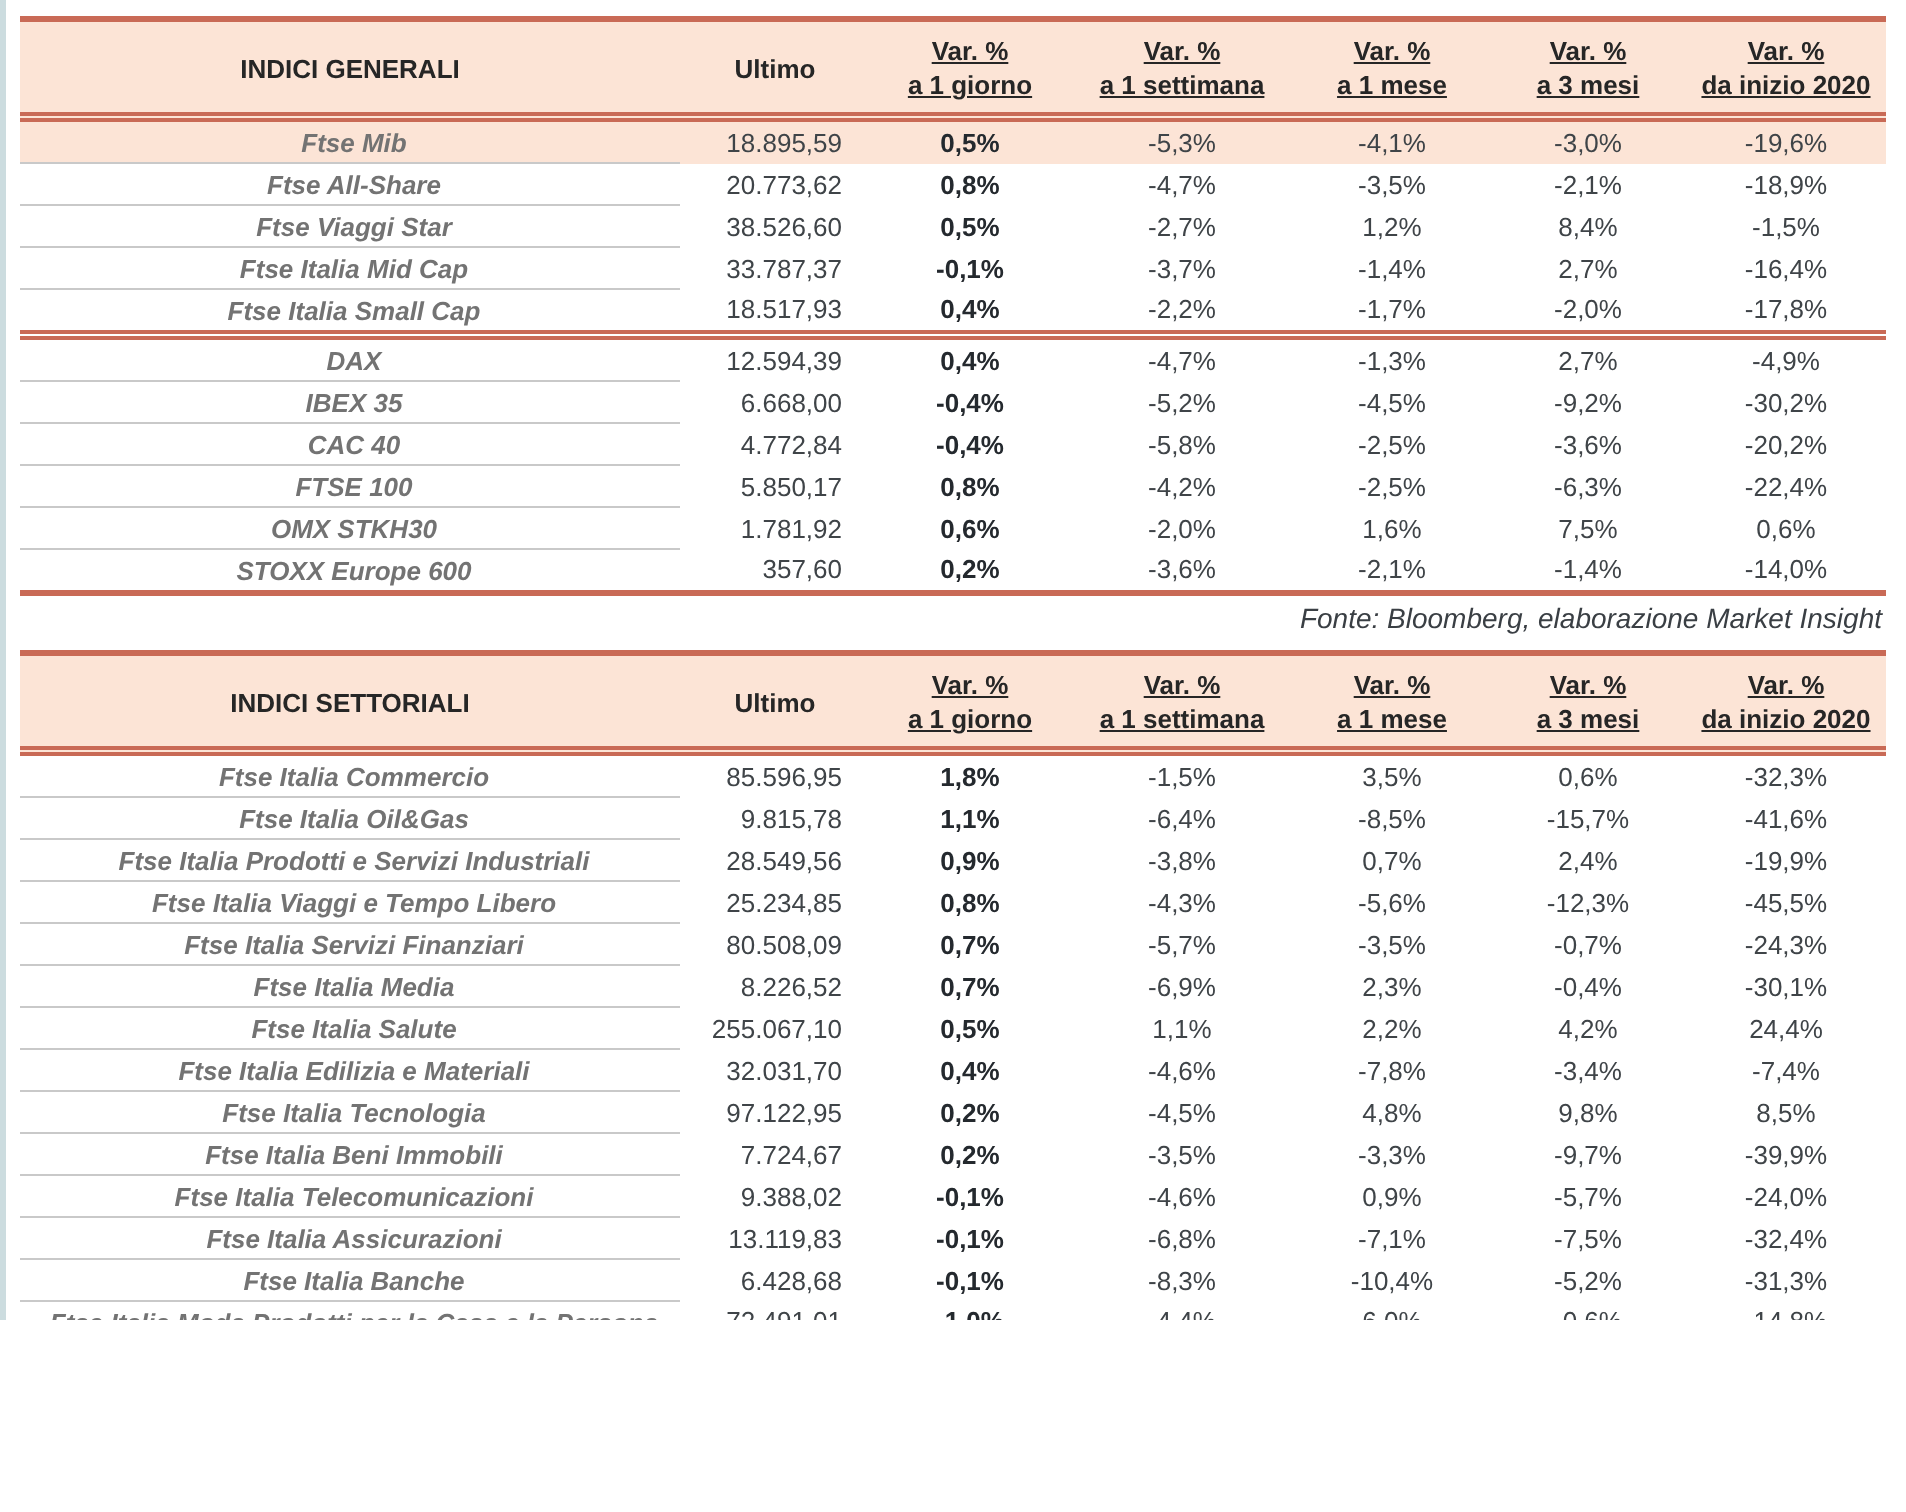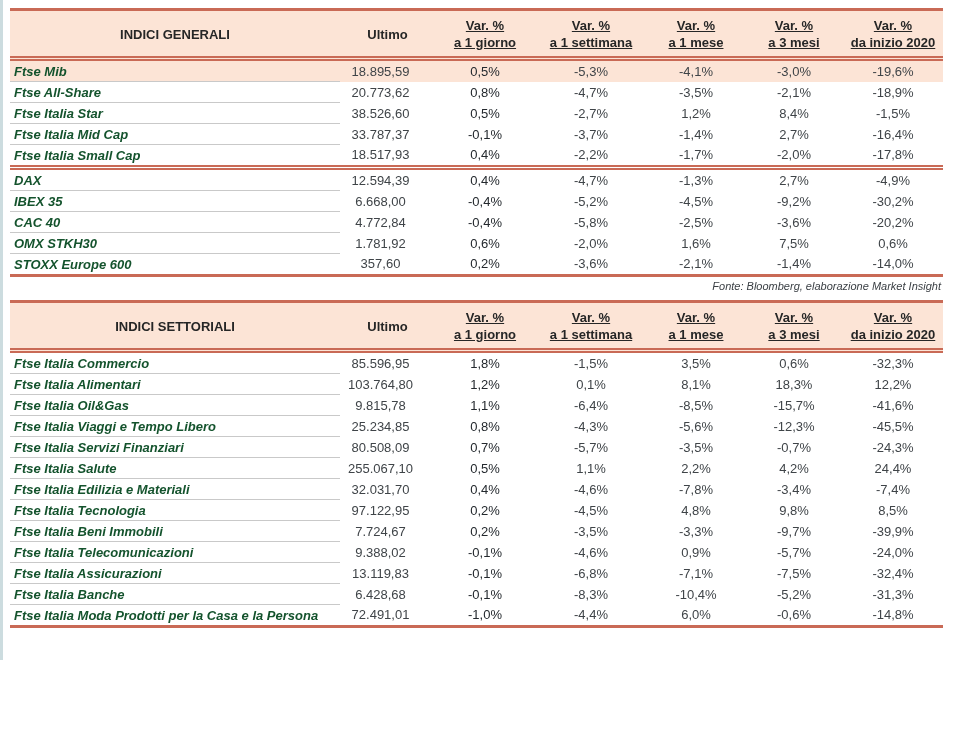--- a/index.html
+++ b/index.html
@@ -21,35 +21,35 @@
   thead th {
     background:#fce4d6;
     border-bottom:5px double #c96a56;
     font-size:13px; font-weight:bold; color:#262626;
     padding:4px 0 3px 0; height:38px;
     vertical-align:middle; text-align:center;
   }
   thead th .hdr-line { display:block; line-height:17px;text-decoration:underline; }
   tbody td { height:20px; padding:0; font-size:13px; color:#3f4448; vertical-align:middle; }
   td.label {
-    font-weight:bold; font-style:italic; color:#14532d;
-    text-align:left; padding-left:4px;
+    font-weight:bold; font-style:italic; color:#737373;
+    text-align:center; padding-left:4px;
     border-bottom:1px solid #c9c9c9;
     white-space:nowrap; overflow:hidden;
   }
-  td.ultimo { text-align:center; padding-right:14px; }
+  td.ultimo { text-align:right; padding-right:14px; }
   td.pct { text-align:center; }
-  td.pct.day { font-weight:normal; color:#24292e; }
+  td.pct.day { font-weight:bold; color:#24292e; }
   tr.highlight td { background:#fce4d6; }
   tr.section-end td { border-bottom:5px double #c96a56; }
   tbody tr:last-child td.label { border-bottom:none; }
   .fonte {
     width:933px; box-sizing:border-box;
     text-align:right; font-style:italic;
-    font-size:11px; color:#3a3f44;
+    font-size:14px; color:#3a3f44;
     padding:3px 2px 4px 0;
   }
   .gap { height:4px; }
 </style>
 </head>
 <body>
 
 <div class="page">
 
   <table class="idx-table" id="table-0">
@@ -101,21 +101,21 @@
         <tr>
           <td class="label">Ftse All-Share</td>
           <td class="ultimo">20.773,62</td>
           <td class="pct day">0,8%</td>
           <td class="pct">-4,7%</td>
           <td class="pct">-3,5%</td>
           <td class="pct">-2,1%</td>
           <td class="pct">-18,9%</td>
         </tr>
         <tr>
-          <td class="label">Ftse Italia Star</td>
+          <td class="label">Ftse Viaggi Star</td>
           <td class="ultimo">38.526,60</td>
           <td class="pct day">0,5%</td>
           <td class="pct">-2,7%</td>
           <td class="pct">1,2%</td>
           <td class="pct">8,4%</td>
           <td class="pct">-1,5%</td>
         </tr>
         <tr>
           <td class="label">Ftse Italia Mid Cap</td>
           <td class="ultimo">33.787,37</td>
@@ -153,20 +153,29 @@
           <td class="pct">-30,2%</td>
         </tr>
         <tr>
           <td class="label">CAC 40</td>
           <td class="ultimo">4.772,84</td>
           <td class="pct day">-0,4%</td>
           <td class="pct">-5,8%</td>
           <td class="pct">-2,5%</td>
           <td class="pct">-3,6%</td>
           <td class="pct">-20,2%</td>
+        </tr>
+        <tr>
+          <td class="label">FTSE 100</td>
+          <td class="ultimo">5.850,17</td>
+          <td class="pct day">0,8%</td>
+          <td class="pct">-4,2%</td>
+          <td class="pct">-2,5%</td>
+          <td class="pct">-6,3%</td>
+          <td class="pct">-22,4%</td>
         </tr>
         <tr>
           <td class="label">OMX STKH30</td>
           <td class="ultimo">1.781,92</td>
           <td class="pct day">0,6%</td>
           <td class="pct">-2,0%</td>
           <td class="pct">1,6%</td>
           <td class="pct">7,5%</td>
           <td class="pct">0,6%</td>
         </tr>
@@ -225,56 +234,65 @@
         <tr>
           <td class="label">Ftse Italia Commercio</td>
           <td class="ultimo">85.596,95</td>
           <td class="pct day">1,8%</td>
           <td class="pct">-1,5%</td>
           <td class="pct">3,5%</td>
           <td class="pct">0,6%</td>
           <td class="pct">-32,3%</td>
         </tr>
         <tr>
-          <td class="label">Ftse Italia Alimentari</td>
-          <td class="ultimo">103.764,80</td>
-          <td class="pct day">1,2%</td>
-          <td class="pct">0,1%</td>
-          <td class="pct">8,1%</td>
-          <td class="pct">18,3%</td>
-          <td class="pct">12,2%</td>
-        </tr>
-        <tr>
           <td class="label">Ftse Italia Oil&amp;Gas</td>
           <td class="ultimo">9.815,78</td>
           <td class="pct day">1,1%</td>
           <td class="pct">-6,4%</td>
           <td class="pct">-8,5%</td>
           <td class="pct">-15,7%</td>
           <td class="pct">-41,6%</td>
         </tr>
         <tr>
+          <td class="label">Ftse Italia Prodotti e Servizi Industriali</td>
+          <td class="ultimo">28.549,56</td>
+          <td class="pct day">0,9%</td>
+          <td class="pct">-3,8%</td>
+          <td class="pct">0,7%</td>
+          <td class="pct">2,4%</td>
+          <td class="pct">-19,9%</td>
+        </tr>
+        <tr>
           <td class="label">Ftse Italia Viaggi e Tempo Libero</td>
           <td class="ultimo">25.234,85</td>
           <td class="pct day">0,8%</td>
           <td class="pct">-4,3%</td>
           <td class="pct">-5,6%</td>
           <td class="pct">-12,3%</td>
           <td class="pct">-45,5%</td>
         </tr>
         <tr>
           <td class="label">Ftse Italia Servizi Finanziari</td>
           <td class="ultimo">80.508,09</td>
           <td class="pct day">0,7%</td>
           <td class="pct">-5,7%</td>
           <td class="pct">-3,5%</td>
           <td class="pct">-0,7%</td>
           <td class="pct">-24,3%</td>
         </tr>
         <tr>
+          <td class="label">Ftse Italia Media</td>
+          <td class="ultimo">8.226,52</td>
+          <td class="pct day">0,7%</td>
+          <td class="pct">-6,9%</td>
+          <td class="pct">2,3%</td>
+          <td class="pct">-0,4%</td>
+          <td class="pct">-30,1%</td>
+        </tr>
+        <tr>
           <td class="label">Ftse Italia Salute</td>
           <td class="ultimo">255.067,10</td>
           <td class="pct day">0,5%</td>
           <td class="pct">1,1%</td>
           <td class="pct">2,2%</td>
           <td class="pct">4,2%</td>
           <td class="pct">24,4%</td>
         </tr>
         <tr>
           <td class="label">Ftse Italia Edilizia e Materiali</td>

